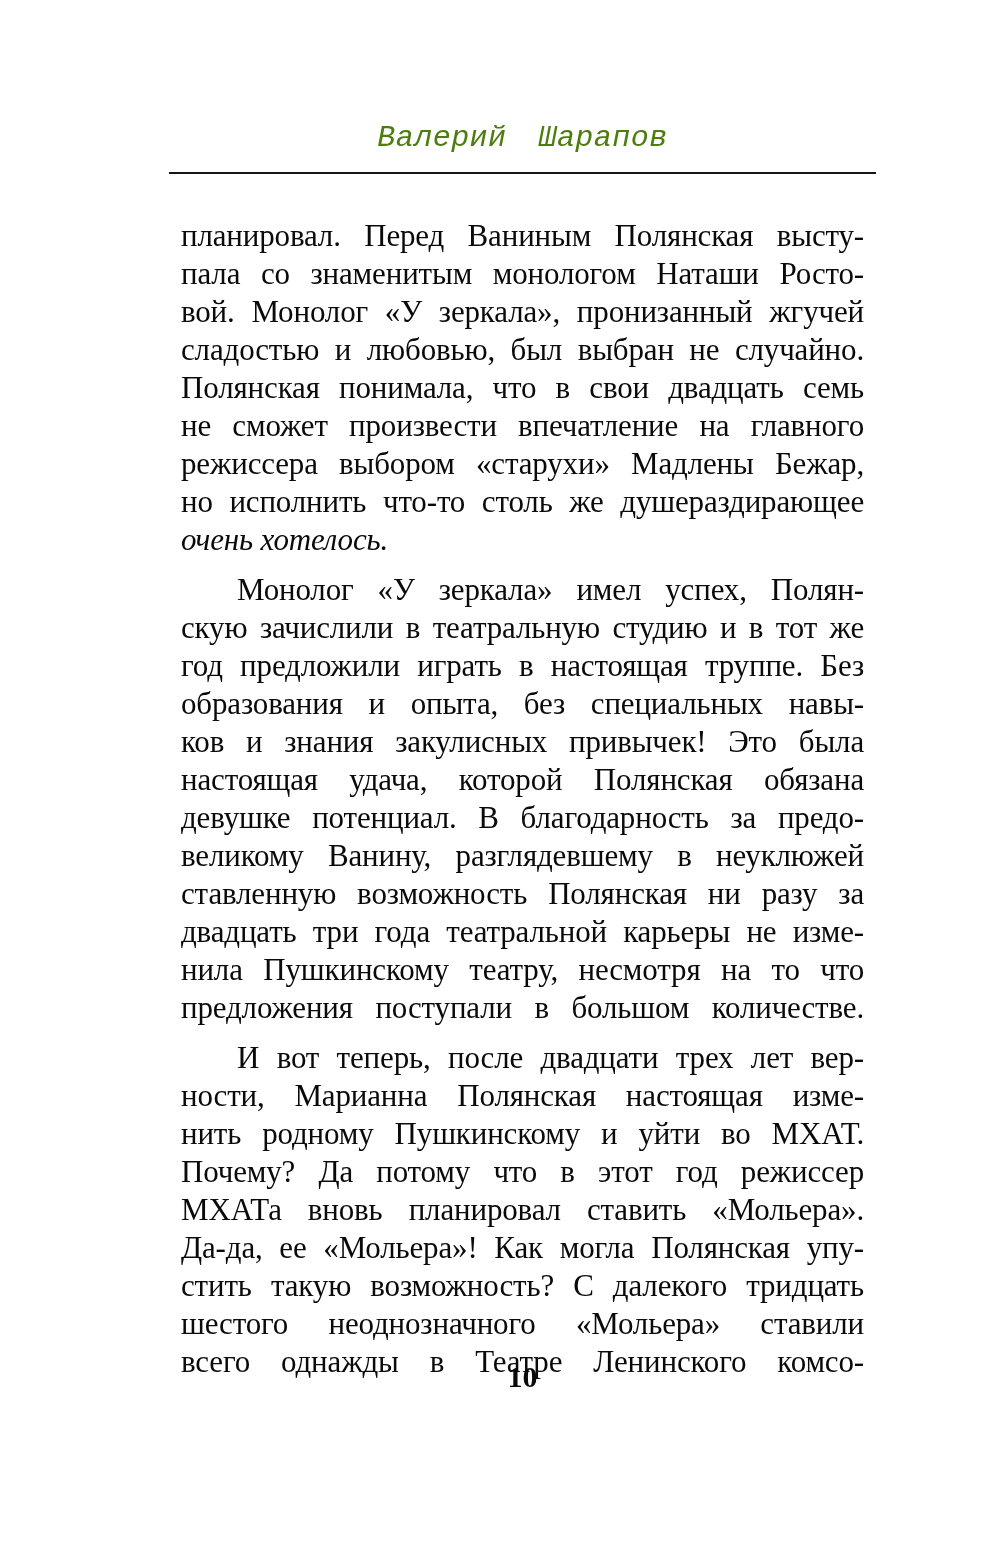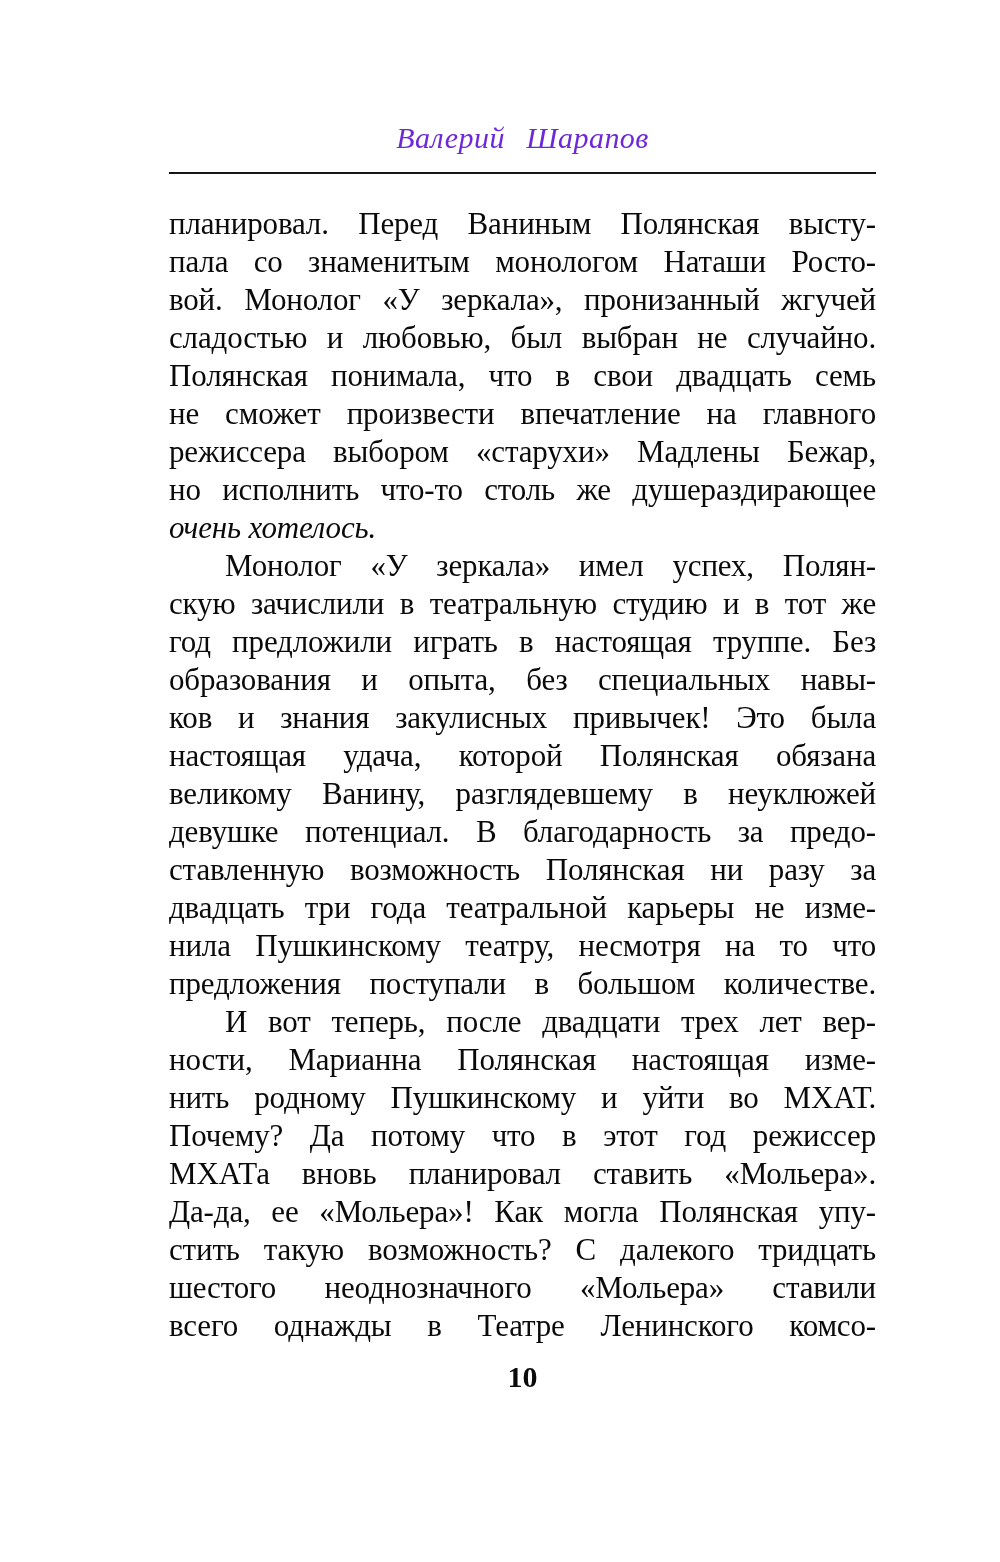--- a/index.html
+++ b/index.html
@@ -22,38 +22,39 @@
     top: 121px;
     width: 707px;
   }
   .author {
     text-align: center;
     font-style: italic;
     font-size: 30px;
     line-height: 34px;
     word-spacing: 0.45em;
     letter-spacing: 0.015em;
-    color: #6d28d9;
+    color: #4d7c0f;
+    font-family: Liberation Mono, monospace;
   }
   .rule {
     margin-top: 17px;
     height: 0;
     border-top: 2px solid #161616;
   }
   .body-text {
     position: absolute;
     left: 169px;
     top: 205px;
     width: 707px;
     font-size: 31px;
     line-height: 38px;
     letter-spacing: -0.005em;
     color: #0a0a0a;
   }
-  .paragraph { margin: 0; }
+  .paragraph { margin: 12px; }
   .line {
     height: 38px;
     overflow: hidden;
     text-align: justify;
     text-align-last: justify;
   }
   .line.first-indent {
     text-indent: 56px;
   }
   .line.para-end {
@@ -95,22 +96,22 @@
         <div class="line">но исполнить что-то столь же душераздирающее</div>
         <div class="line para-end">очень хотелось.</div>
       </div>
     <div class="paragraph">
         <div class="line first-indent">Монолог «У зеркала» имел успех, Полян-</div>
         <div class="line">скую зачислили в театральную студию и в тот же</div>
         <div class="line">год предложили играть в настоящая труппе. Без</div>
         <div class="line">образования и опыта, без специальных навы-</div>
         <div class="line">ков и знания закулисных привычек! Это была</div>
         <div class="line">настоящая удача, которой Полянская обязана</div>
+        <div class="line">девушке потенциал. В благодарность за предо-</div>
         <div class="line">великому Ванину, разглядевшему в неуклюжей</div>
-        <div class="line">девушке потенциал. В благодарность за предо-</div>
         <div class="line">ставленную возможность Полянская ни разу за</div>
         <div class="line">двадцать три года театральной карьеры не изме-</div>
         <div class="line">нила Пушкинскому театру, несмотря на то что</div>
         <div class="line">предложения поступали в большом количестве.</div>
       </div>
     <div class="paragraph">
         <div class="line first-indent">И вот теперь, после двадцати трех лет вер-</div>
         <div class="line">ности, Марианна Полянская настоящая изме-</div>
         <div class="line">нить родному Пушкинскому и уйти во МХАТ.</div>
         <div class="line">Почему? Да потому что в этот год режиссер</div>

